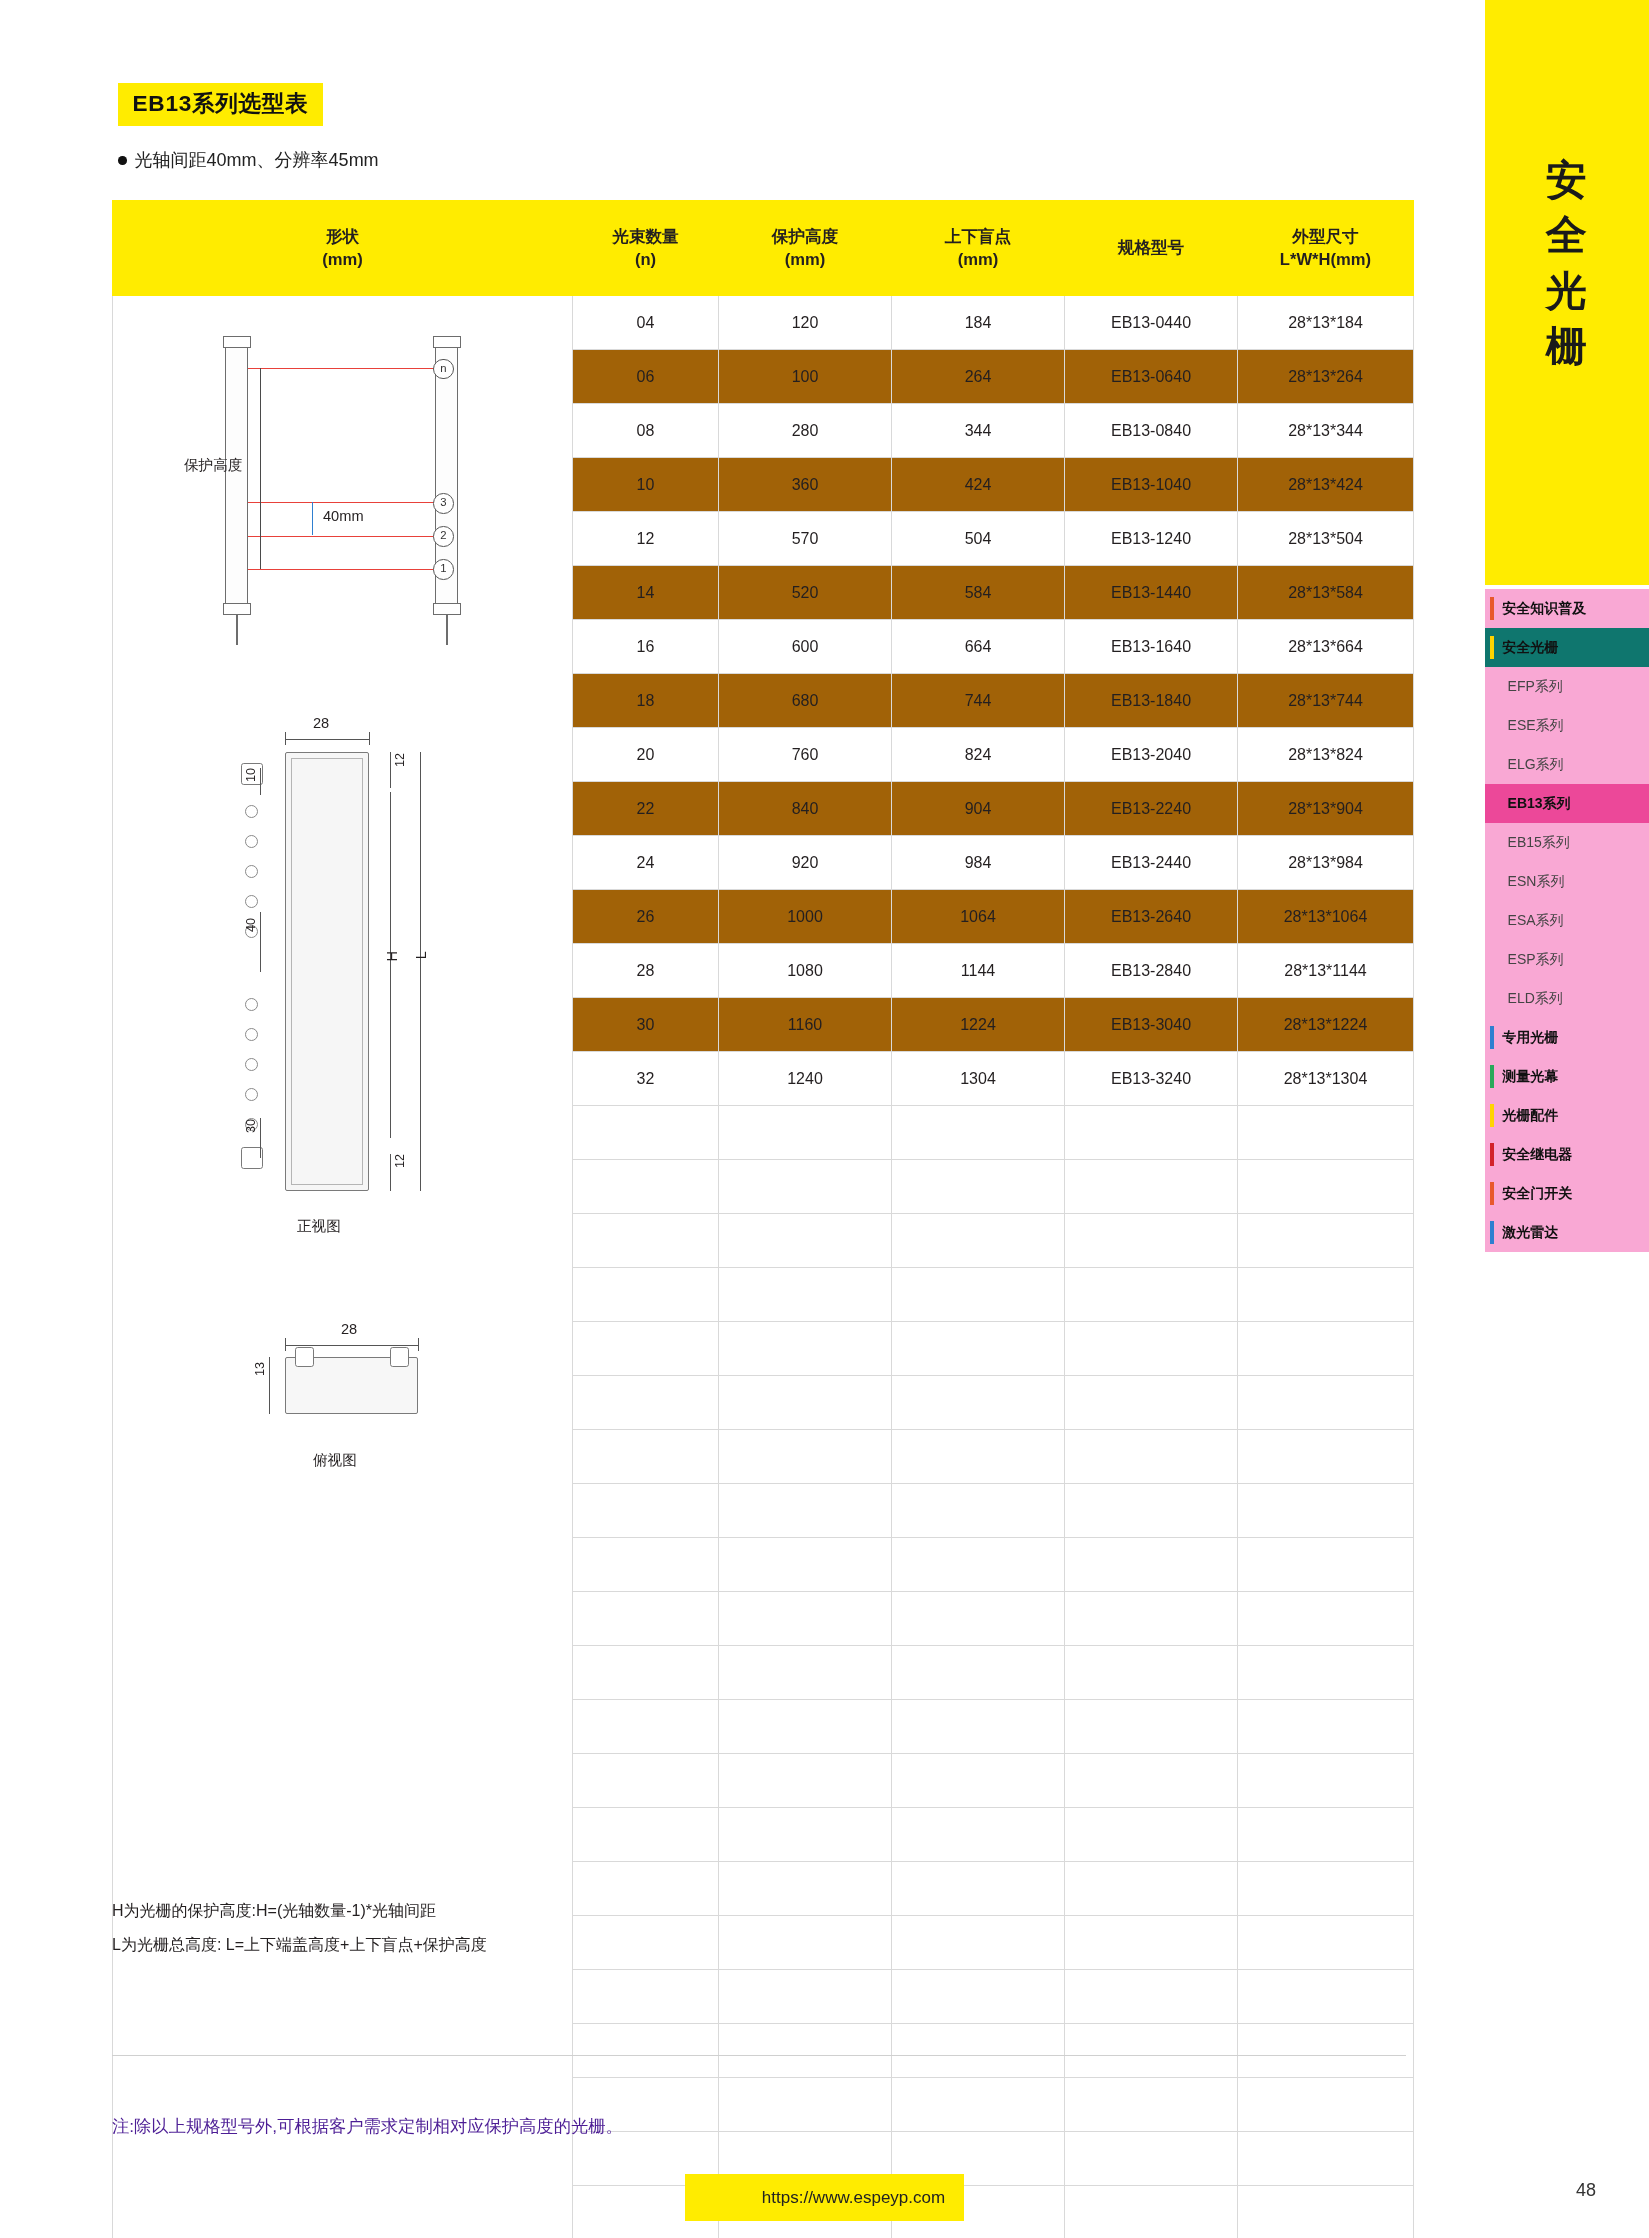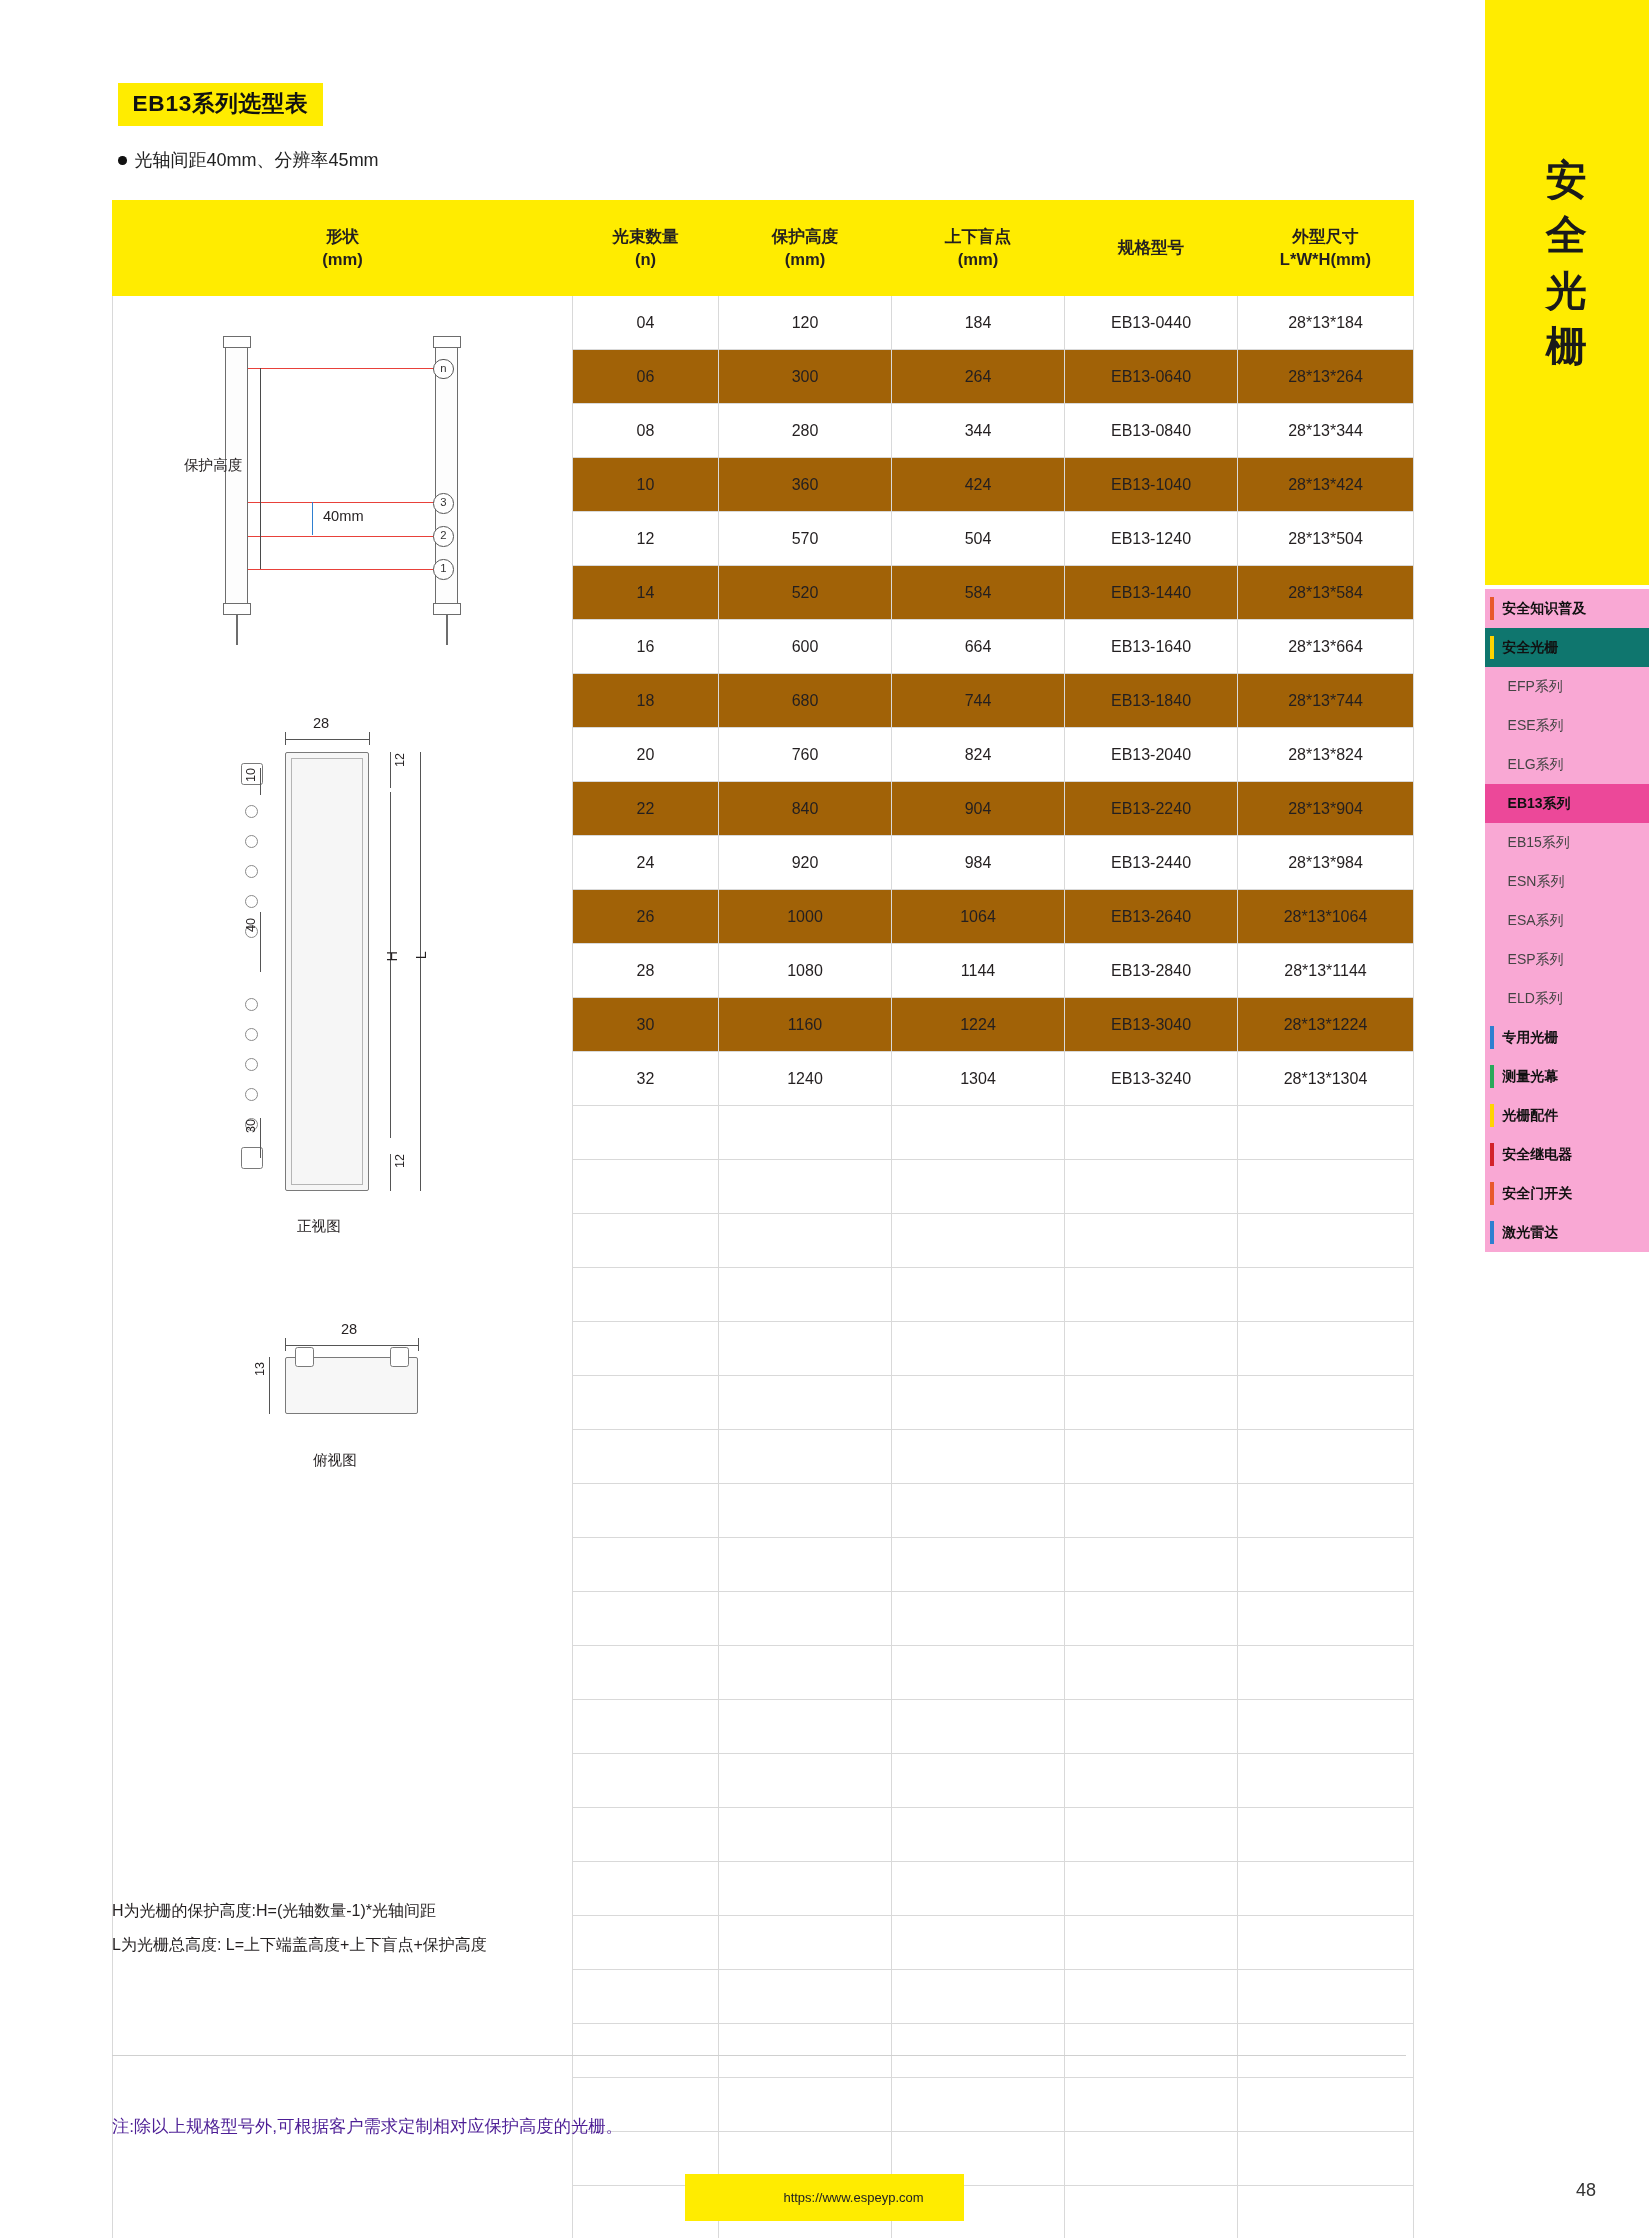--- a/index.html
+++ b/index.html
@@ -140,21 +140,21 @@
     position:absolute;left:112px;top:2114px;font-size:17.3px;color:#4c1d95;
   }
   .foot-bar{
     position:absolute;left:112px;top:2055px;width:1294px;height:1.3px;background:#d0d0d0;
   }
   .url-box{
     position:absolute;left:685px;top:2174px;width:279px;height:47px;background:#ffec00;
   }
   .url-text{
     position:absolute;left:685px;top:2174px;width:337px;height:47px;
-    line-height:47px;text-align:center;font-size:13px;color:#222;
+    line-height:47px;text-align:center;font-size:17px;color:#222;
   }
   .pageno{position:absolute;left:1576px;top:2180px;font-size:18px;color:#333;}
 </style>
 </head>
 <body>
 
 <div class="page">
 
   <div class="title-box">
     <span>EB13系列选型表</span>
@@ -195,21 +195,21 @@
         <tr class="">
           <td class="shape-cell" rowspan="36"></td>
           <td class="col-n">04</td>
           <td class="col-ph">120</td>
           <td class="col-th">184</td>
           <td class="col-model">EB13-0440</td>
           <td class="col-dim">28*13*184</td>
         </tr>
         <tr class="alt">
           <td class="col-n">06</td>
-          <td class="col-ph">300</td>
+          <td class="col-ph">100</td>
           <td class="col-th">264</td>
           <td class="col-model">EB13-0640</td>
           <td class="col-dim">28*13*264</td>
         </tr>
         <tr class="">
           <td class="col-n">08</td>
           <td class="col-ph">280</td>
           <td class="col-th">344</td>
           <td class="col-model">EB13-0840</td>
           <td class="col-dim">28*13*344</td>

